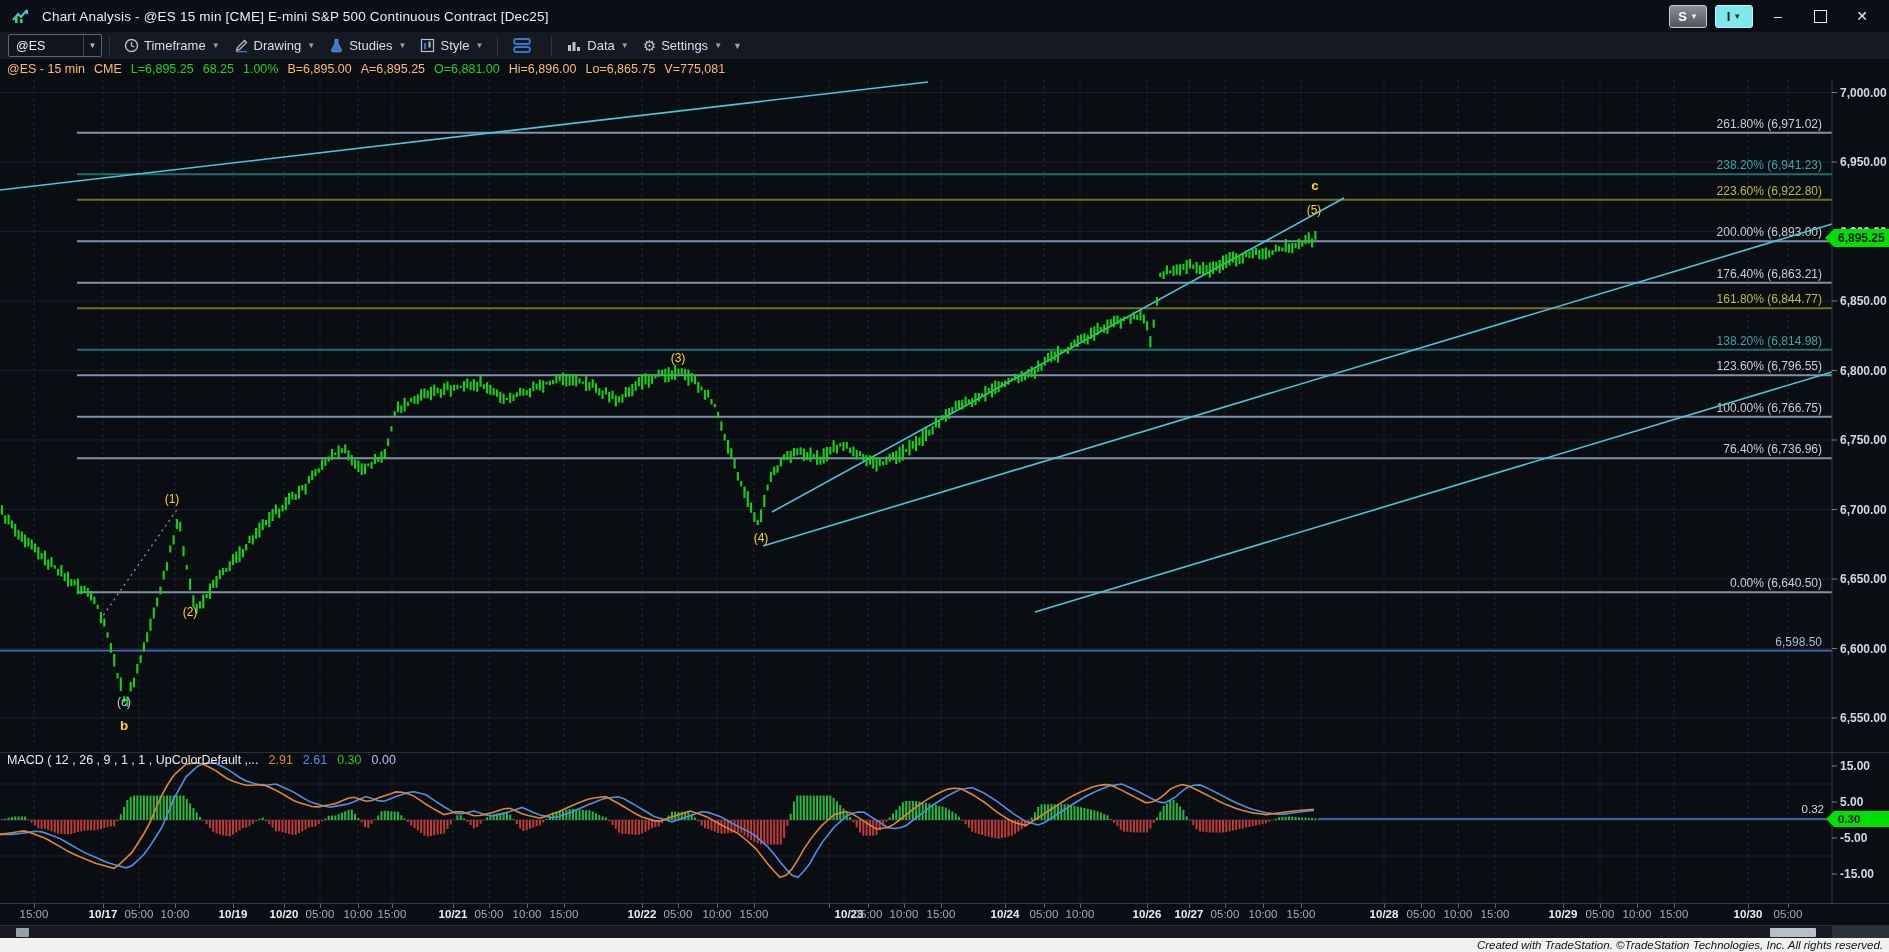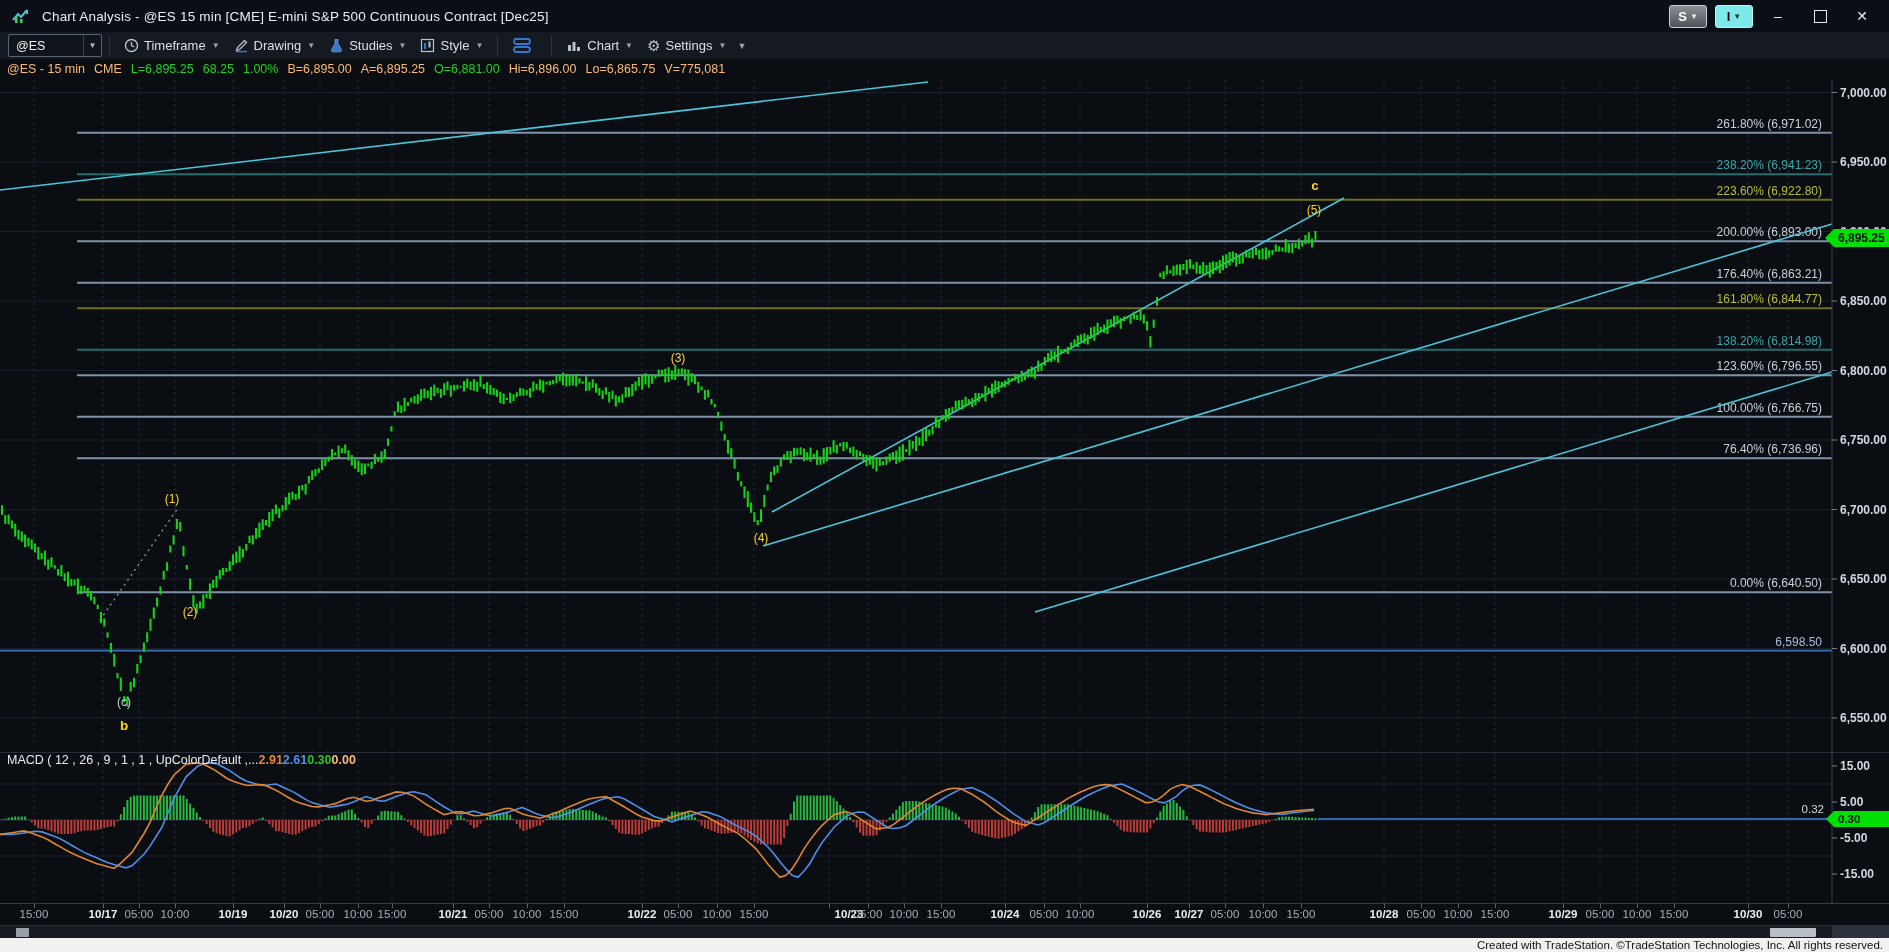--- a/index.html
+++ b/index.html
@@ -44,34 +44,34 @@
   svg text{font-family:"Liberation Sans",sans-serif;}
   .axis-lbl{fill:#d3d8e0;font-size:12px;font-weight:bold;}
   .fib-gray{fill:#c9cfd9;font-size:12px;}
   .fib-teal{fill:#38a7a7;font-size:12px;}
   .fib-olive{fill:#bcbd35;font-size:12px;}
   .fib-blue{fill:#a7bedd;font-size:12px;}
   .wave-y{fill:#ffd21f;font-size:12px;}
   .wave-yb{fill:#ffd21f;font-size:13.5px;font-weight:bold;}
   .wave-w{fill:#c6cdd7;font-size:12px;}
   .macd-header{position:absolute;left:7px;white-space:nowrap;font-size:12.5px;z-index:5;color:#e8ebf0;}
-  .macd-header span{font-weight:bold;}
-  .mv-orange{color:#e0862f;} .mv-blue{color:#4f8fe8;} .mv-green{color:#27c427;} .mv-dgreen{color:#fdba74;}
+  .macd-header span{margin-left:10px;font-weight:normal;}
+  .mv-orange{color:#e0862f;} .mv-blue{color:#4f8fe8;} .mv-green{color:#27c427;} .mv-dgreen{color:#c4b5fd;}
 
   
   .time-axis{position:absolute;top:844px;left:0;width:1889px;height:22px;border-top:1px solid #343b46;background:#0a0d12;}
   .time-axis .tl{position:absolute;top:4px;transform:translateX(-50%);font-size:11.5px;color:#a7adb6;white-space:nowrap;}
   .time-axis .tl.b{color:#eceef2;font-weight:bold;}
   .time-axis .tick{position:absolute;top:0;width:1px;height:4px;background:#5b626c;}
   .scrollbar{position:absolute;top:866px;left:0;width:1889px;height:13px;background:#171b21;border-top:1px solid #2b313a;}
   .sb-thumb{position:absolute;top:2px;left:1770px;width:46px;height:9px;background:#b9bfc6;border-radius:1px;}
   .sb-left{position:absolute;top:2px;left:16px;width:13px;height:9px;background:#9aa0a7;border-radius:1px;}
   .sb-corner{position:absolute;top:0;left:1832px;width:57px;height:13px;background:#2c323b;}
   .statusbar{position:absolute;top:938px;left:0;width:1889px;height:14px;background:#f1f1f1;
-    display:flex;align-items:center;justify-content:flex-end;}
+    display:flex;align-items:center;justify-content:flex-end;font-style:italic;}
   .statusbar .txt{color:#111;font-size:11.5px;padding-right:6px;}
 </style>
 </head>
 <body>
 
 <div id="app">
 
   <div class="titlebar">
     <svg class="app-icon" viewBox="0 0 20 18">
       <polyline points="1,13 6,7 9,10 15,3" fill="none" stroke="#4ac3d8" stroke-width="2"></polyline>
@@ -160,21 +160,21 @@
     <div class="tsep"></div>
 
     <div class="titem">
       <span class="ic">
         <svg width="16" height="15" viewBox="0 0 16 15">
             <rect x="2" y="7" width="3" height="6" fill="#b9c0ca"></rect>
             <rect x="6.5" y="4" width="3" height="9" fill="#b9c0ca"></rect>
             <rect x="11" y="9" width="3" height="4" fill="#b9c0ca"></rect>
           </svg>
       </span>
-      <span>Chart</span>
+      <span>Data</span>
       <span class="car">▼</span>
     </div>
 
     <div class="titem">
       <span class="ic gear-glyph">⚙</span>
       <span>Settings</span>
       <span class="car">▼</span>
     </div>
     <span class="lone-car">▼</span>
   </div>

